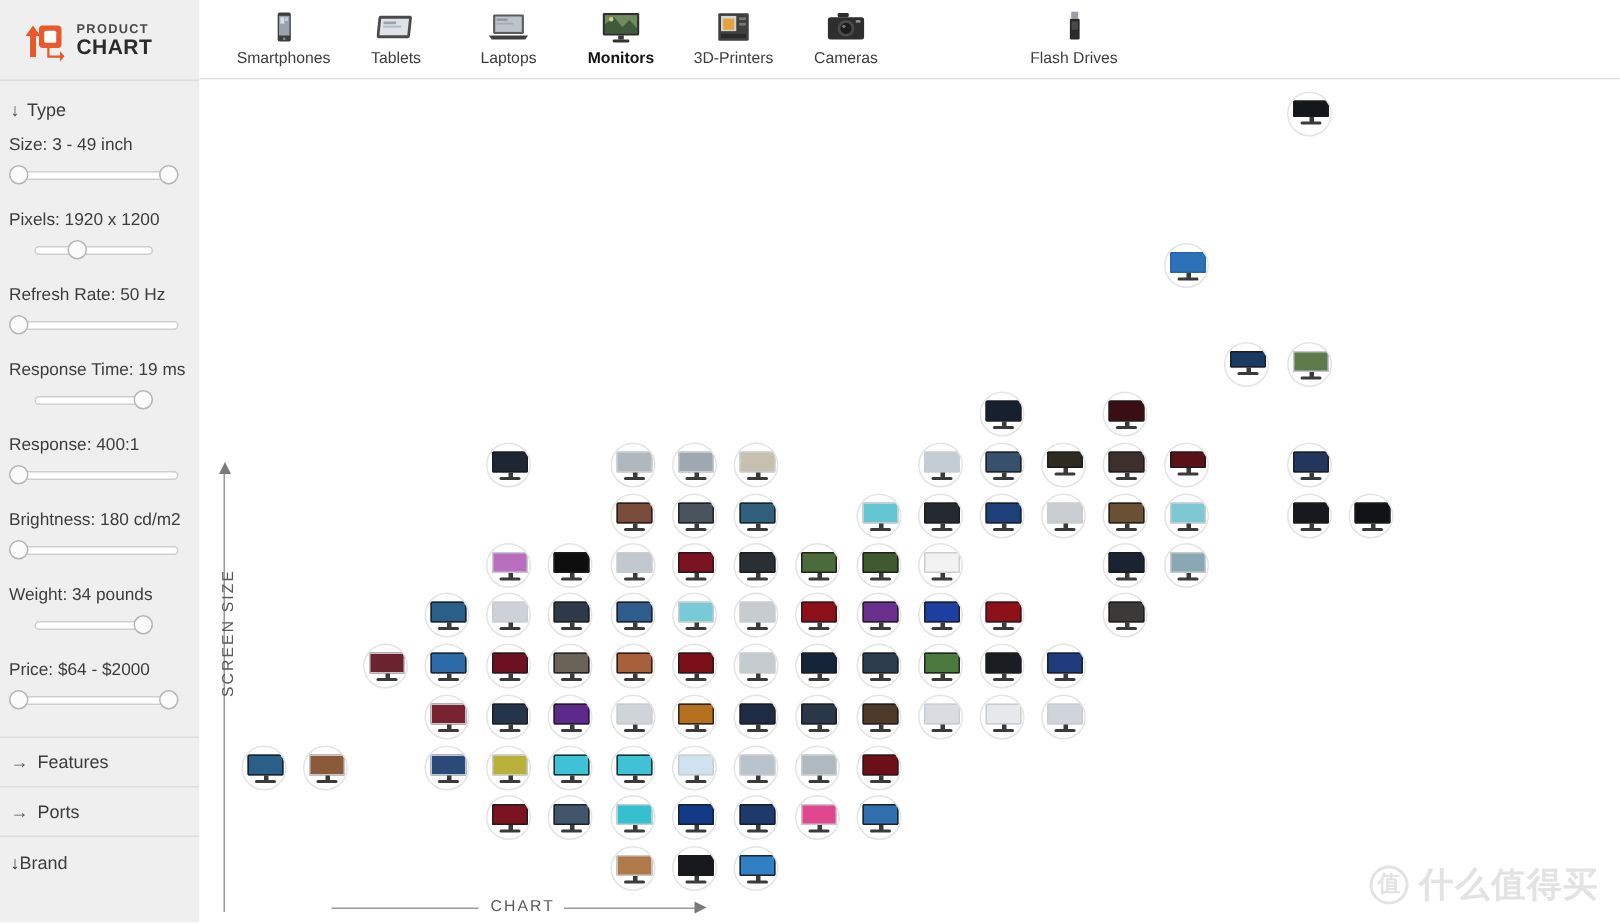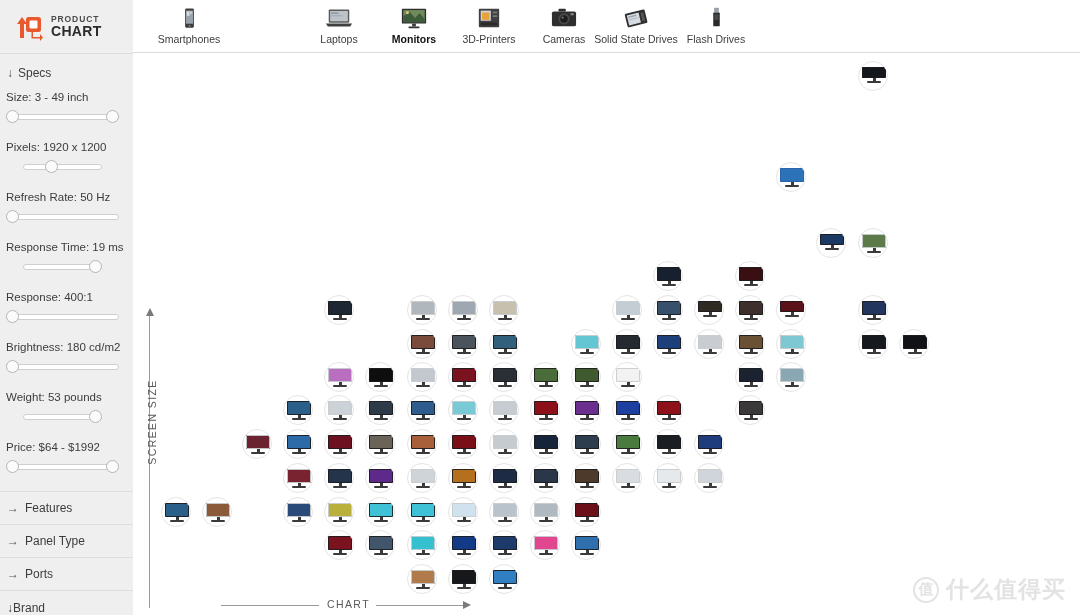--- a/index.html
+++ b/index.html
@@ -157,21 +157,21 @@
       </span>
       <span class="logo-text">
         <div class="l1">PRODUCT</div>
         <div class="l2">CHART</div>
       </span>
     </div>
 
     <div class="divider"></div>
 
     <div class="side-section-head">
-      <span class="arw">↓</span><span>Specs</span>
+      <span class="arw">↓</span><span>Type</span>
     </div>
 
     <div id="filters" class="filter">
         <div>
           <div class="filter-label">Size: 3 - 49 inch</div>
           <div class="slider">
             <div class="track" style="left: 0px; width: 113px;"></div>
             <div class="thumb" style="left: 0px;"></div>
             <div class="thumb" style="left: 100px;"></div>
           </div>
@@ -205,41 +205,40 @@
           </div>
         </div>
         <div>
           <div class="filter-label">Brightness: 180 cd/m2</div>
           <div class="slider">
             <div class="track" style="left: 0px; width: 113px;"></div>
             <div class="thumb" style="left: 0px;"></div>
           </div>
         </div>
         <div>
-          <div class="filter-label">Weight: 53 pounds</div>
+          <div class="filter-label">Weight: 34 pounds</div>
           <div class="slider">
             <div class="track" style="left: 17px; width: 79px;"></div>
             <div class="thumb" style="left: 83px;"></div>
           </div>
         </div>
         <div>
-          <div class="filter-label">Price: $64 - $1992</div>
+          <div class="filter-label">Price: $64 - $2000</div>
           <div class="slider">
             <div class="track" style="left: 0px; width: 113px;"></div>
             <div class="thumb" style="left: 0px;"></div>
             <div class="thumb" style="left: 100px;"></div>
           </div>
         </div>
       </div>
 
     <div class="divider"></div>
 
     <div id="sections">
         <div class="side-row"><span class="arw">→</span><span>Features</span></div>
-        <div class="side-row"><span class="arw">→</span><span>Panel Type</span></div>
         <div class="side-row"><span class="arw">→</span><span>Ports</span></div>
       </div>
 
     <div class="brand-head">
       <span class="arw">↓</span><span>Brand</span>
     </div>
 
   </aside>
 
   <nav id="topnav">
@@ -247,20 +246,31 @@
         <div class="nav-ico">
           <svg viewBox="0 0 24 24" width="21" height="24">
             <rect x="7" y="1" width="10" height="22" rx="1.5" fill="#3d3d3d"></rect>
             <rect x="8" y="3.5" width="8" height="15" fill="#9aa3ab"></rect>
             <rect x="9" y="4.5" width="3" height="5" fill="#d8dde2"></rect>
             <rect x="12.5" y="4.5" width="2.5" height="3" fill="#c4ccd3"></rect>
             <circle cx="12" cy="21" r="1" fill="#888"></circle>
           </svg>
         </div>
         <div class="nav-lbl">Smartphones</div>
+      </div>
+      <div class="nav-item" style="left: 83px;">
+        <div class="nav-ico">
+          <svg viewBox="0 0 28 24" width="26" height="24">
+            <rect x="2" y="4" width="24" height="16" rx="1.5" fill="#4a4a4a" transform="skewX(-6)"></rect>
+            <rect x="4" y="6" width="20" height="12" fill="#dfe3e7" transform="skewX(-6)"></rect>
+            <rect x="6" y="8" width="9" height="2" fill="#9aa3ab" transform="skewX(-6)"></rect>
+            <rect x="6" y="11" width="13" height="1.5" fill="#b4bcc3" transform="skewX(-6)"></rect>
+          </svg>
+        </div>
+        <div class="nav-lbl">Tablets</div>
       </div>
       <div class="nav-item" style="left: 158px;">
         <div class="nav-ico">
           <svg viewBox="0 0 30 24" width="28" height="24">
             <rect x="4" y="3" width="22" height="14" rx="1" fill="#5a5a5a"></rect>
             <rect x="5.5" y="4.5" width="19" height="11" fill="#bcc3c9"></rect>
             <rect x="6.5" y="6" width="8" height="1.5" fill="#8d959c"></rect>
             <rect x="6.5" y="9" width="12" height="1.2" fill="#a4abb2"></rect>
             <path d="M1 18 L29 18 L27 21 L3 21 Z" fill="#3f3f3f"></path>
           </svg>
@@ -299,34 +309,20 @@
             <rect x="8" y="2" width="8" height="3" rx="1" fill="#2e2e2e"></rect>
             <rect x="1" y="5" width="26" height="16" rx="2" fill="#2e2e2e"></rect>
             <circle cx="14" cy="13" r="6" fill="#4a4a4a"></circle>
             <circle cx="14" cy="13" r="4" fill="#1c1c1c"></circle>
             <circle cx="12.5" cy="11.5" r="1.2" fill="#6f7a84"></circle>
             <rect x="21" y="7" width="3.5" height="2" rx=".5" fill="#8a8a8a"></rect>
           </svg>
         </div>
         <div class="nav-lbl">Cameras</div>
       </div>
-      <div class="nav-item" style="left: 455px;">
-        <div class="nav-ico">
-          <svg viewBox="0 0 28 24" width="26" height="24">
-            <g transform="rotate(-14 14 12)">
-              <rect x="3" y="5" width="22" height="15" rx="1.5" fill="#2f2f2f"></rect>
-              <rect x="5" y="7" width="13" height="11" fill="#d7dce1"></rect>
-              <rect x="6" y="8.5" width="9" height="1.5" fill="#9aa3ab"></rect>
-              <rect x="6" y="11.5" width="11" height="1.2" fill="#b4bcc3"></rect>
-              <rect x="20" y="8" width="3" height="9" fill="#555"></rect>
-            </g>
-          </svg>
-        </div>
-        <div class="nav-lbl">Solid State Drives</div>
-      </div>
       <div class="nav-item" style="left: 535px;">
         <div class="nav-ico">
           <svg viewBox="0 0 14 24" width="13" height="24">
             <rect x="4.5" y="1" width="5" height="5" fill="#9aa0a6"></rect>
             <rect x="3.5" y="6" width="7" height="15" rx="1" fill="#2a2a2a"></rect>
             <rect x="4.8" y="8" width="4.4" height="6" fill="#4a4a4a"></rect>
           </svg>
         </div>
         <div class="nav-lbl">Flash Drives</div>
       </div>

